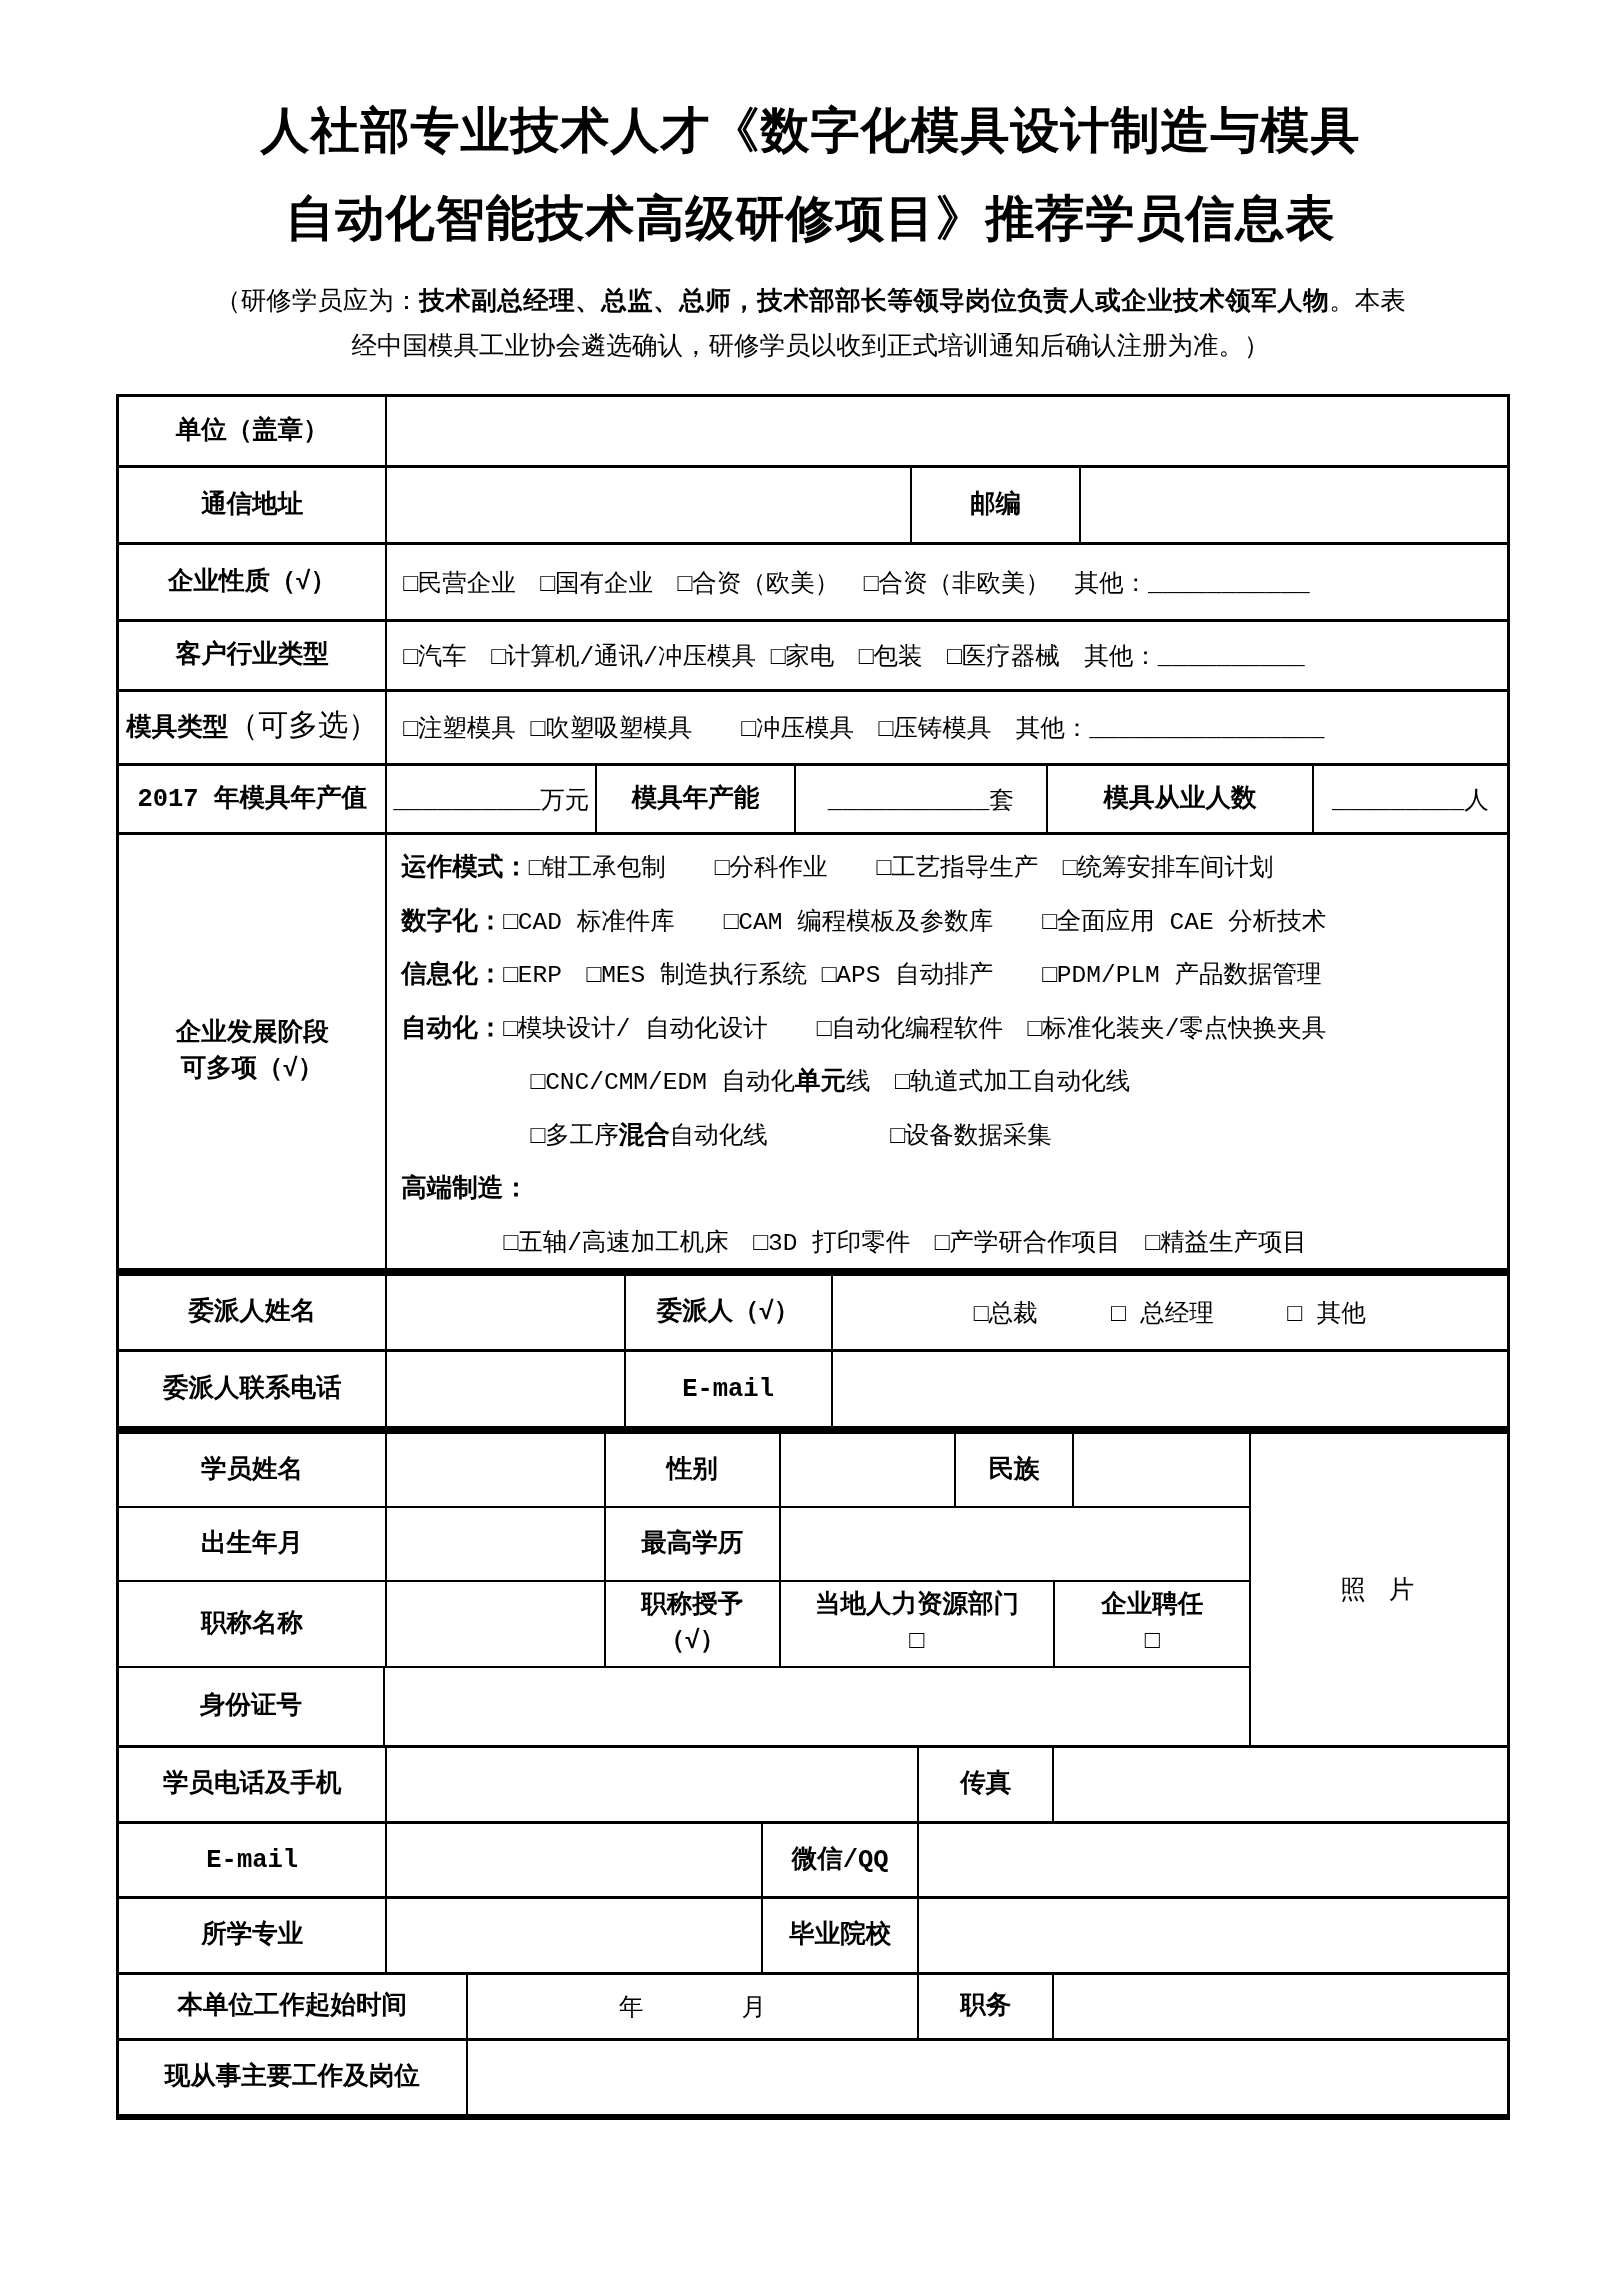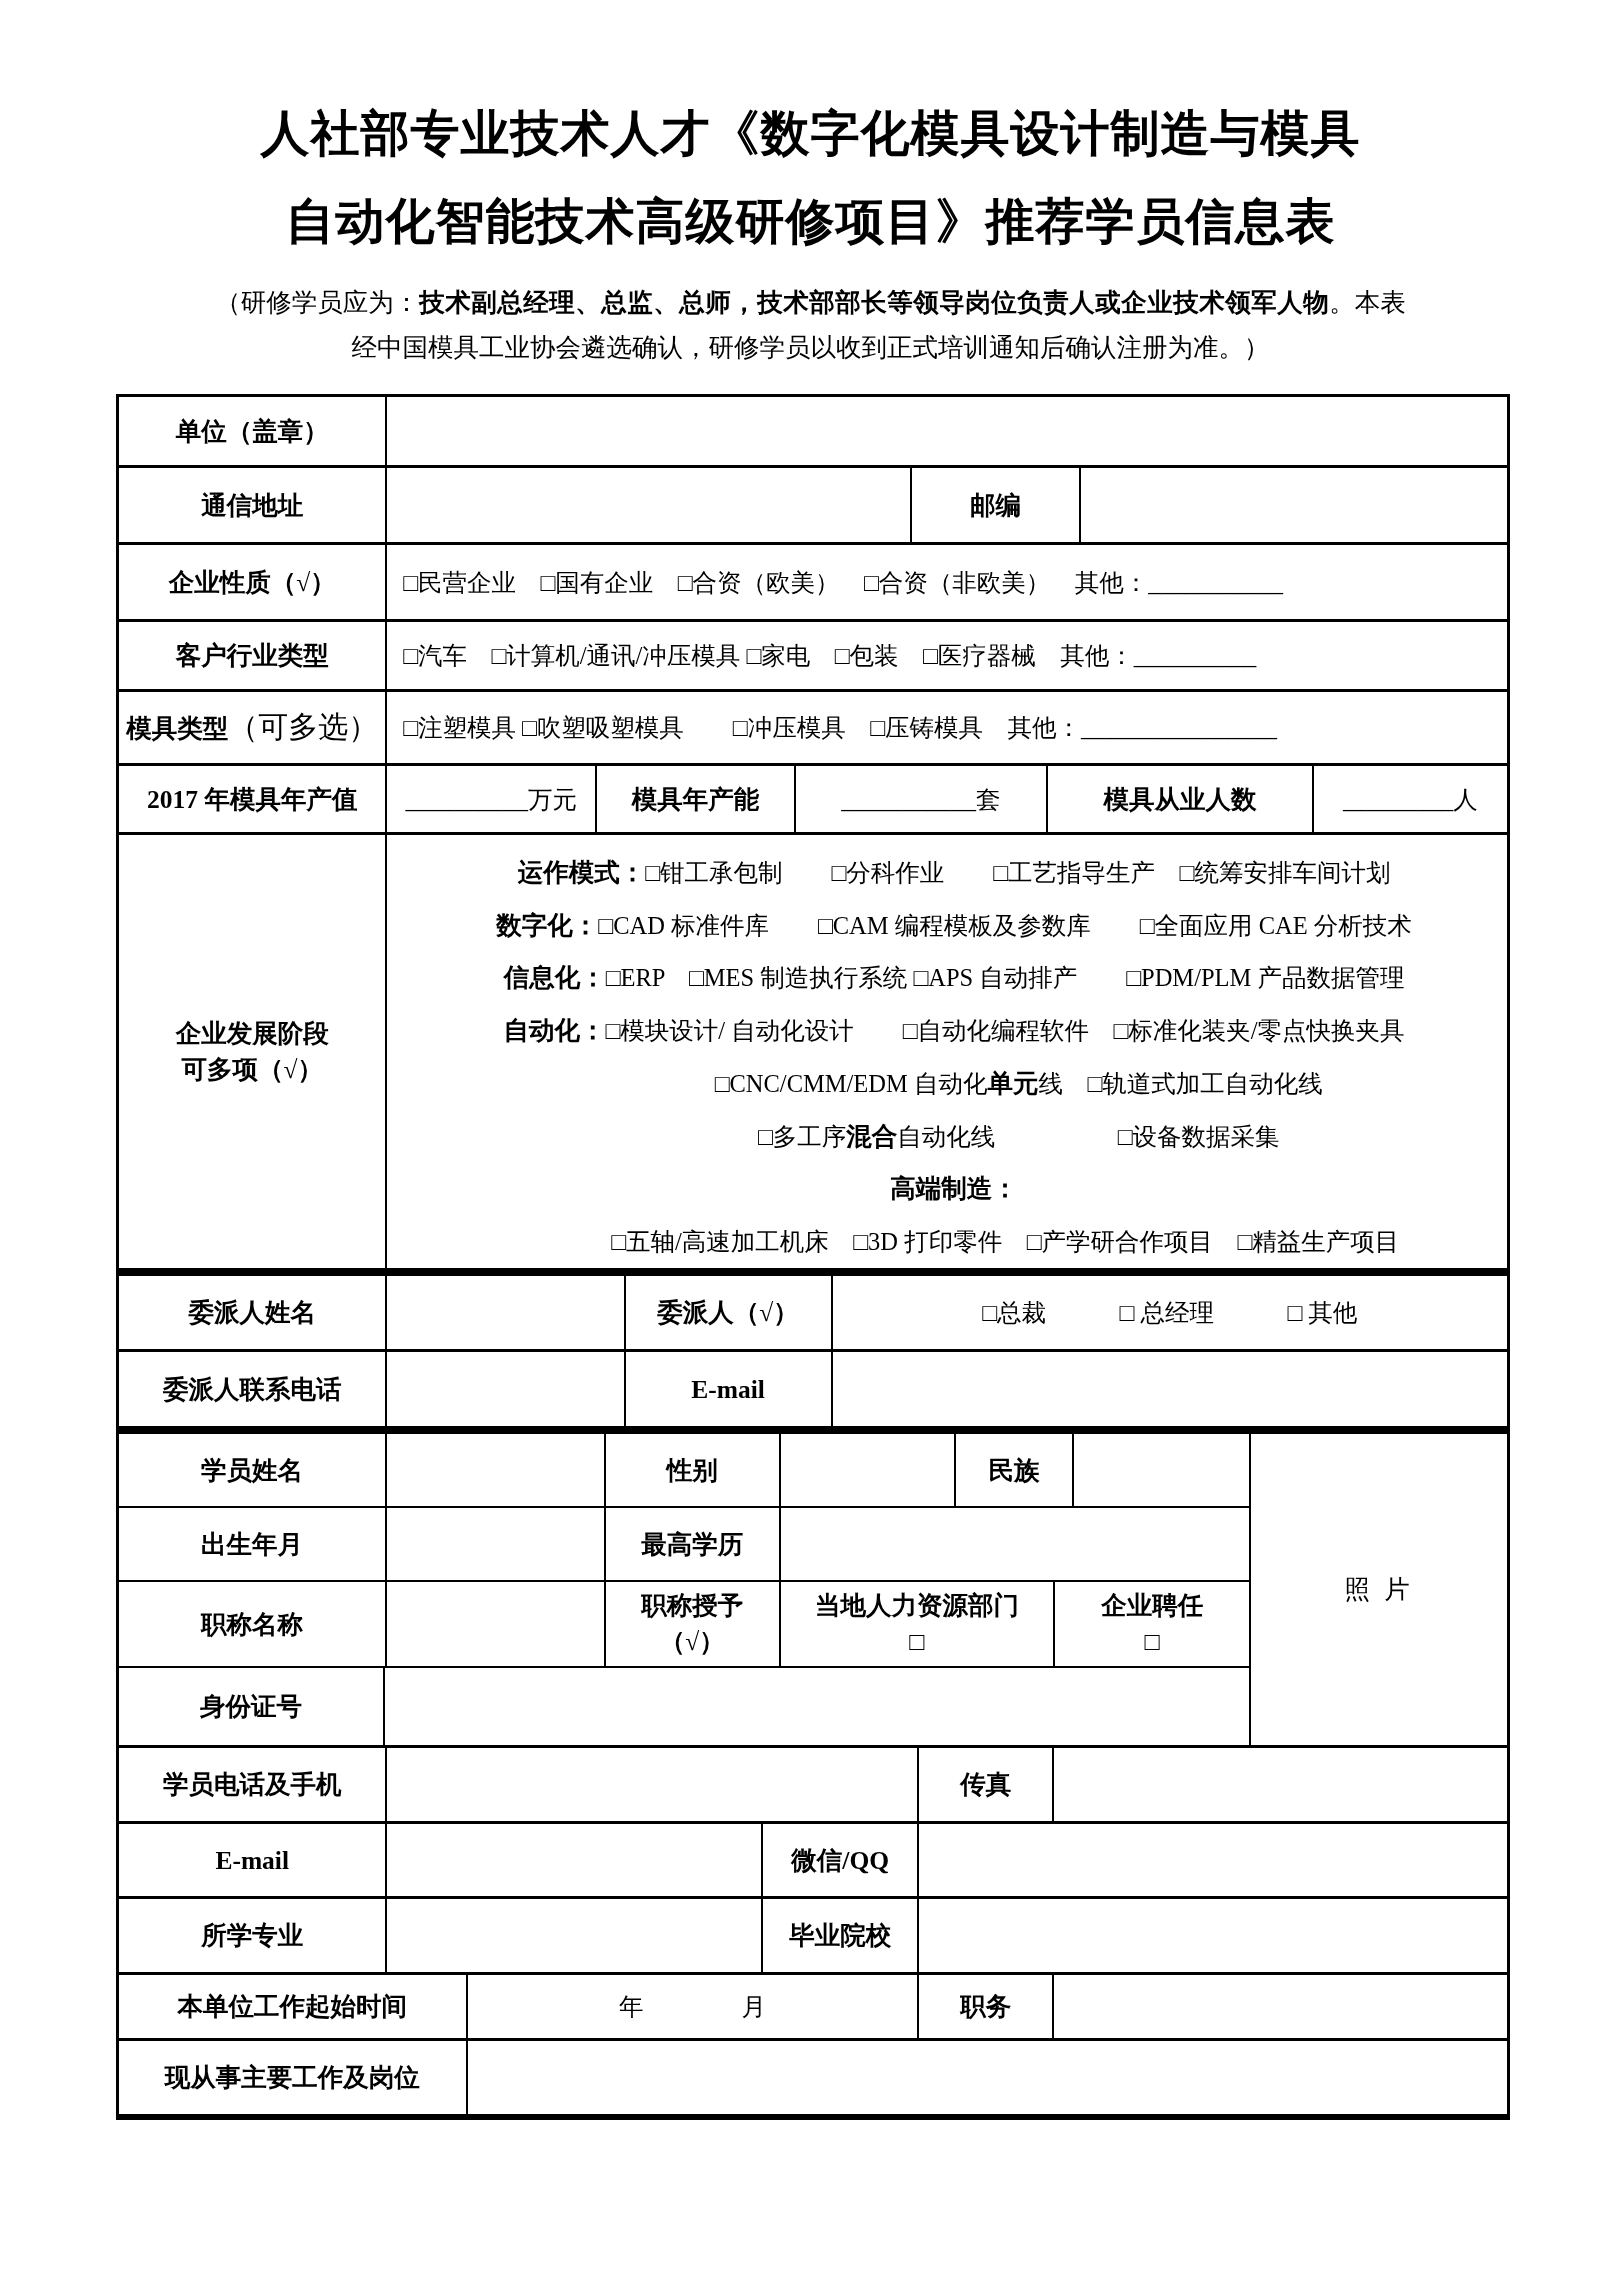--- a/index.html
+++ b/index.html
@@ -1,19 +1,19 @@
 <!DOCTYPE html>
 <html lang="zh"><head>
 <meta charset="utf-8">
 <style>
   * { margin:0; padding:0; box-sizing:border-box; }
   html,body { background:#fff; }
   body { width:1621px; height:2293px; color:#000;
          font-family:"Liberation Serif","DejaVu Serif",serif; }
-  .page { position:relative; width:1621px; height:2293px; overflow:hidden; background:#fff; }
+  .page { position:relative; width:1621px; height:2293px; overflow:hidden; background:#fff;font-family:Liberation Mono, monospace; }
 
   .title { padding-top:90px; text-align:center; font-weight:700; font-size:49px; }
   .title .tl { height:88px; line-height:88px; letter-spacing:1px; }
 
   .note { margin-top:13.7px; text-align:center; font-size:25.5px; line-height:45px; }
   .note b { letter-spacing:0.5px; }
 
   .tbl { position:absolute; left:116px; top:394px; width:1394px;
          border:3.9px solid #000; border-bottom-width:6.9px; }
   .row { display:flex; border-bottom:3.9px solid #000; }
@@ -21,22 +21,22 @@
   .row.last { border-bottom:none; }
   .c { border-right:2.9px solid #000; display:flex; align-items:center;
        justify-content:center; text-align:center; overflow:hidden; }
   .c.end { border-right:none;border-radius:19px; }
   .lab { font-weight:700; font-size:25.5px; line-height:35px; }
   .lab .thin { font-weight:400; font-size:30px;text-align:right; }
   .val { justify-content:flex-start; text-align:left; padding-left:15.7px; font-size:24.5px; }
   .cen { justify-content:center; text-align:center; padding-left:0; }
   .two { flex-direction:column; line-height:36px; }
 
-  .stagecell { flex-direction:column; align-items:center; justify-content:flex-start;
-               padding-top:11px; }
+  .stagecell { flex-direction:column; align-items:flex-start; justify-content:flex-start;
+               padding-top:5px; }
   .sline { height:54px; display:flex; align-items:center; font-size:24.5px;
            padding-left:13.7px; white-space:pre; }
   .sline b { font-size:25.5px; }
   .sline.ind-a { padding-left:143px; }
   .sline.ind-b { padding-left:116px; }
 
   .sb-left { width:81.58%; border-right:2.9px solid #000; }
   .srow { display:flex; border-bottom:2.9px solid #000; }
   .srow.last { border-bottom:none;gap:8px; }
   .photo { width:18.42%; font-size:25.5px; letter-spacing:3.9px; }

